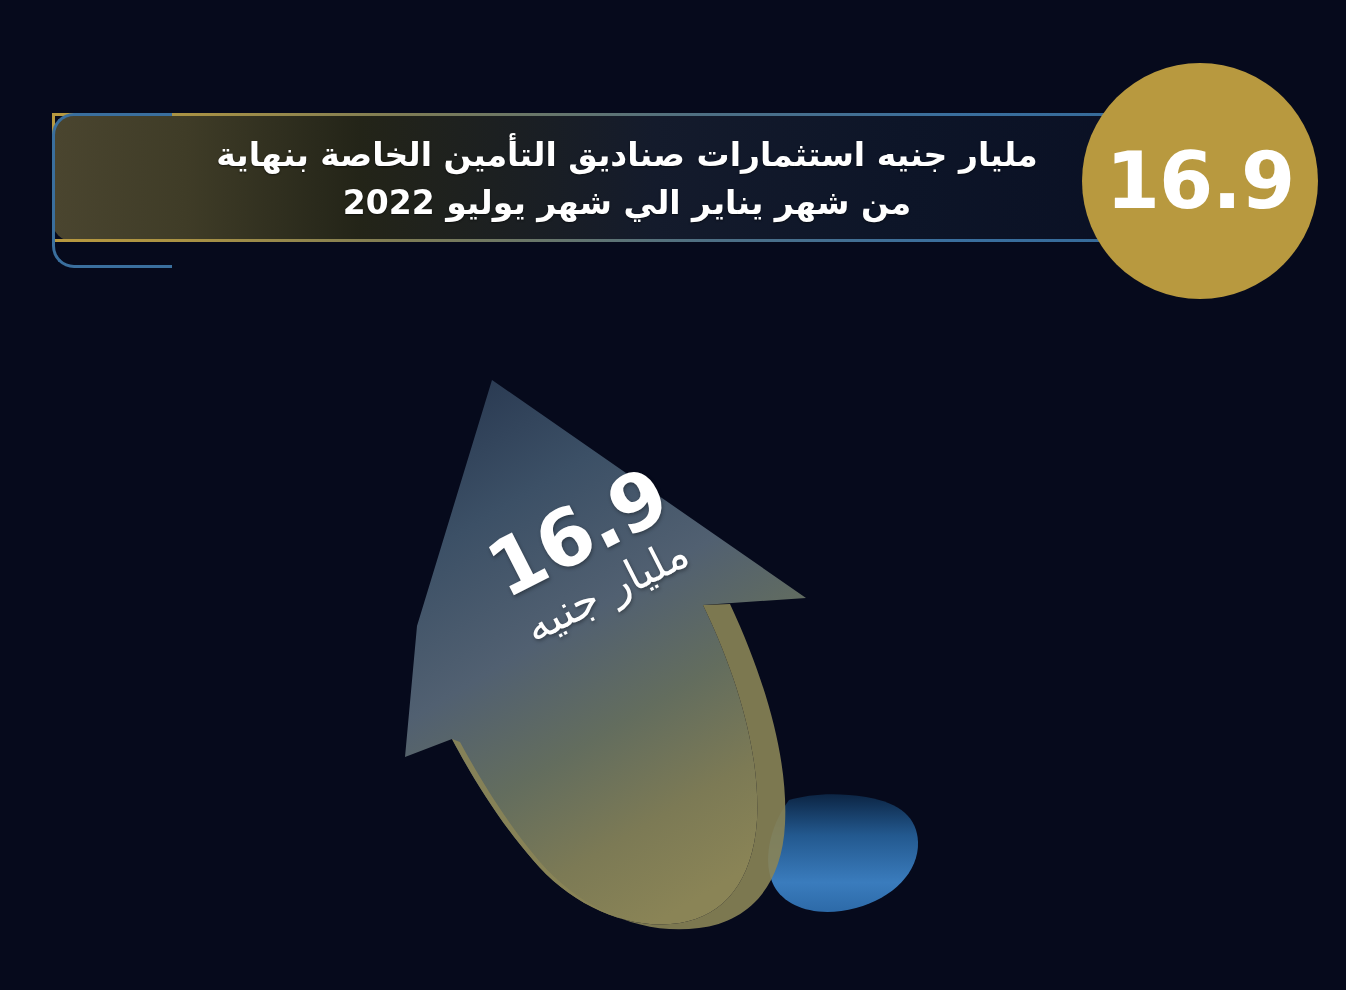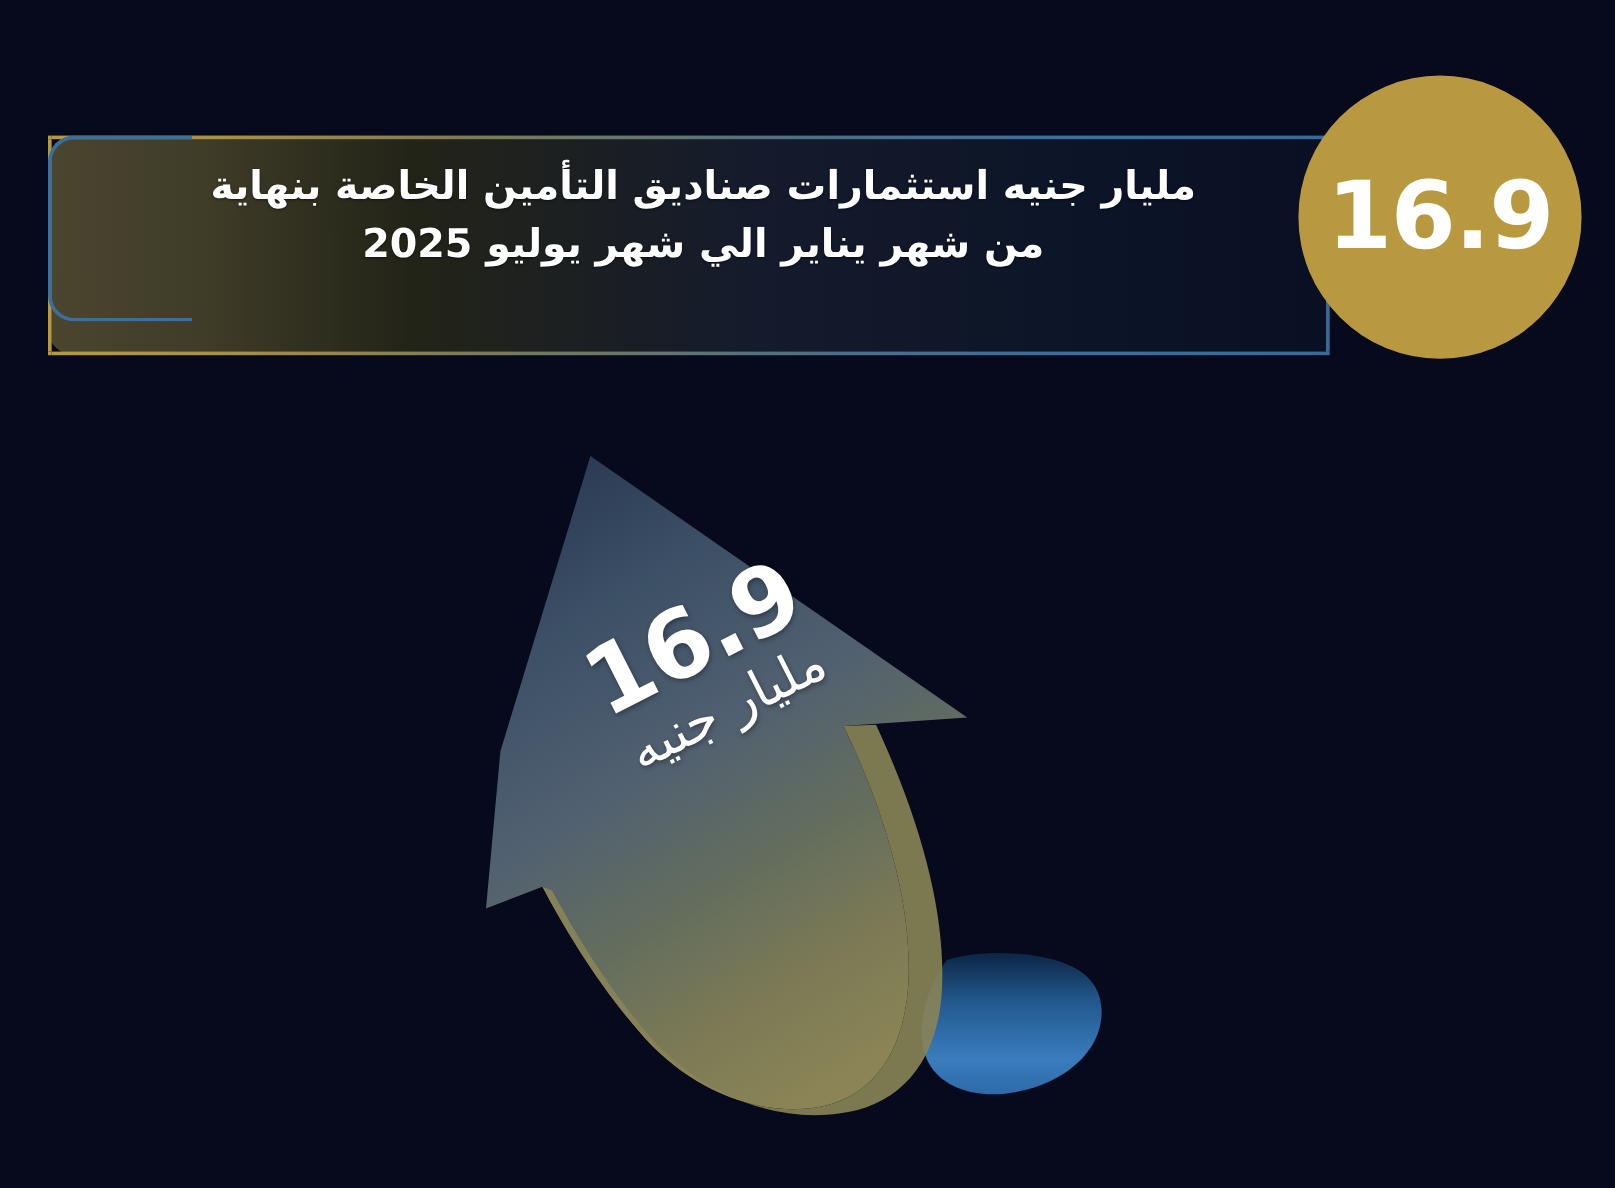--- a/index.html
+++ b/index.html
@@ -13,24 +13,25 @@
     width: 1346px;
     height: 990px;
     background: #060a1c;
     overflow: hidden;
     font-family: "DejaVu Sans", "Liberation Sans", sans-serif;
   }
 
   
   .banner-wrap {
     position: absolute;
-    left: 40px;
+    left: 52px;
     top: 113px;
     width: 1068px;
-    height: 183px;
+    height: 129px;
+    padding-left: 29px;
   }
   .banner-box {
     position: absolute;
     inset: 0;
     border-radius: 22px 6px 6px 22px;
     background: linear-gradient(to left,
                 #0a1024 0%,
                 #0d1528 22%,
                 #141b2c 45%,
                 #232418 72%,
@@ -132,21 +133,21 @@
 </head>
 <body>
 
 <div id="stage">
 
   <div class="banner-wrap">
     <div class="banner-box"></div>
     <div class="banner-round-left"></div>
     <div class="banner-text">
       <span class="banner-line">مليار جنيه استثمارات صناديق التأمين الخاصة بنهاية</span>
-      <span class="banner-line">من شهر  يناير الي شهر يوليو 2025</span>
+      <span class="banner-line">من شهر  يناير الي شهر يوليو 2022</span>
     </div>
   </div>
 
   <div class="badge">
     <span class="badge-value">16.9</span>
   </div>
 
   <svg class="arrow-svg" viewBox="0 0 1346 990" aria-hidden="true">
     <defs>
       <linearGradient id="arrowGrad" x1="0.18" y1="0" x2="0.62" y2="1">

